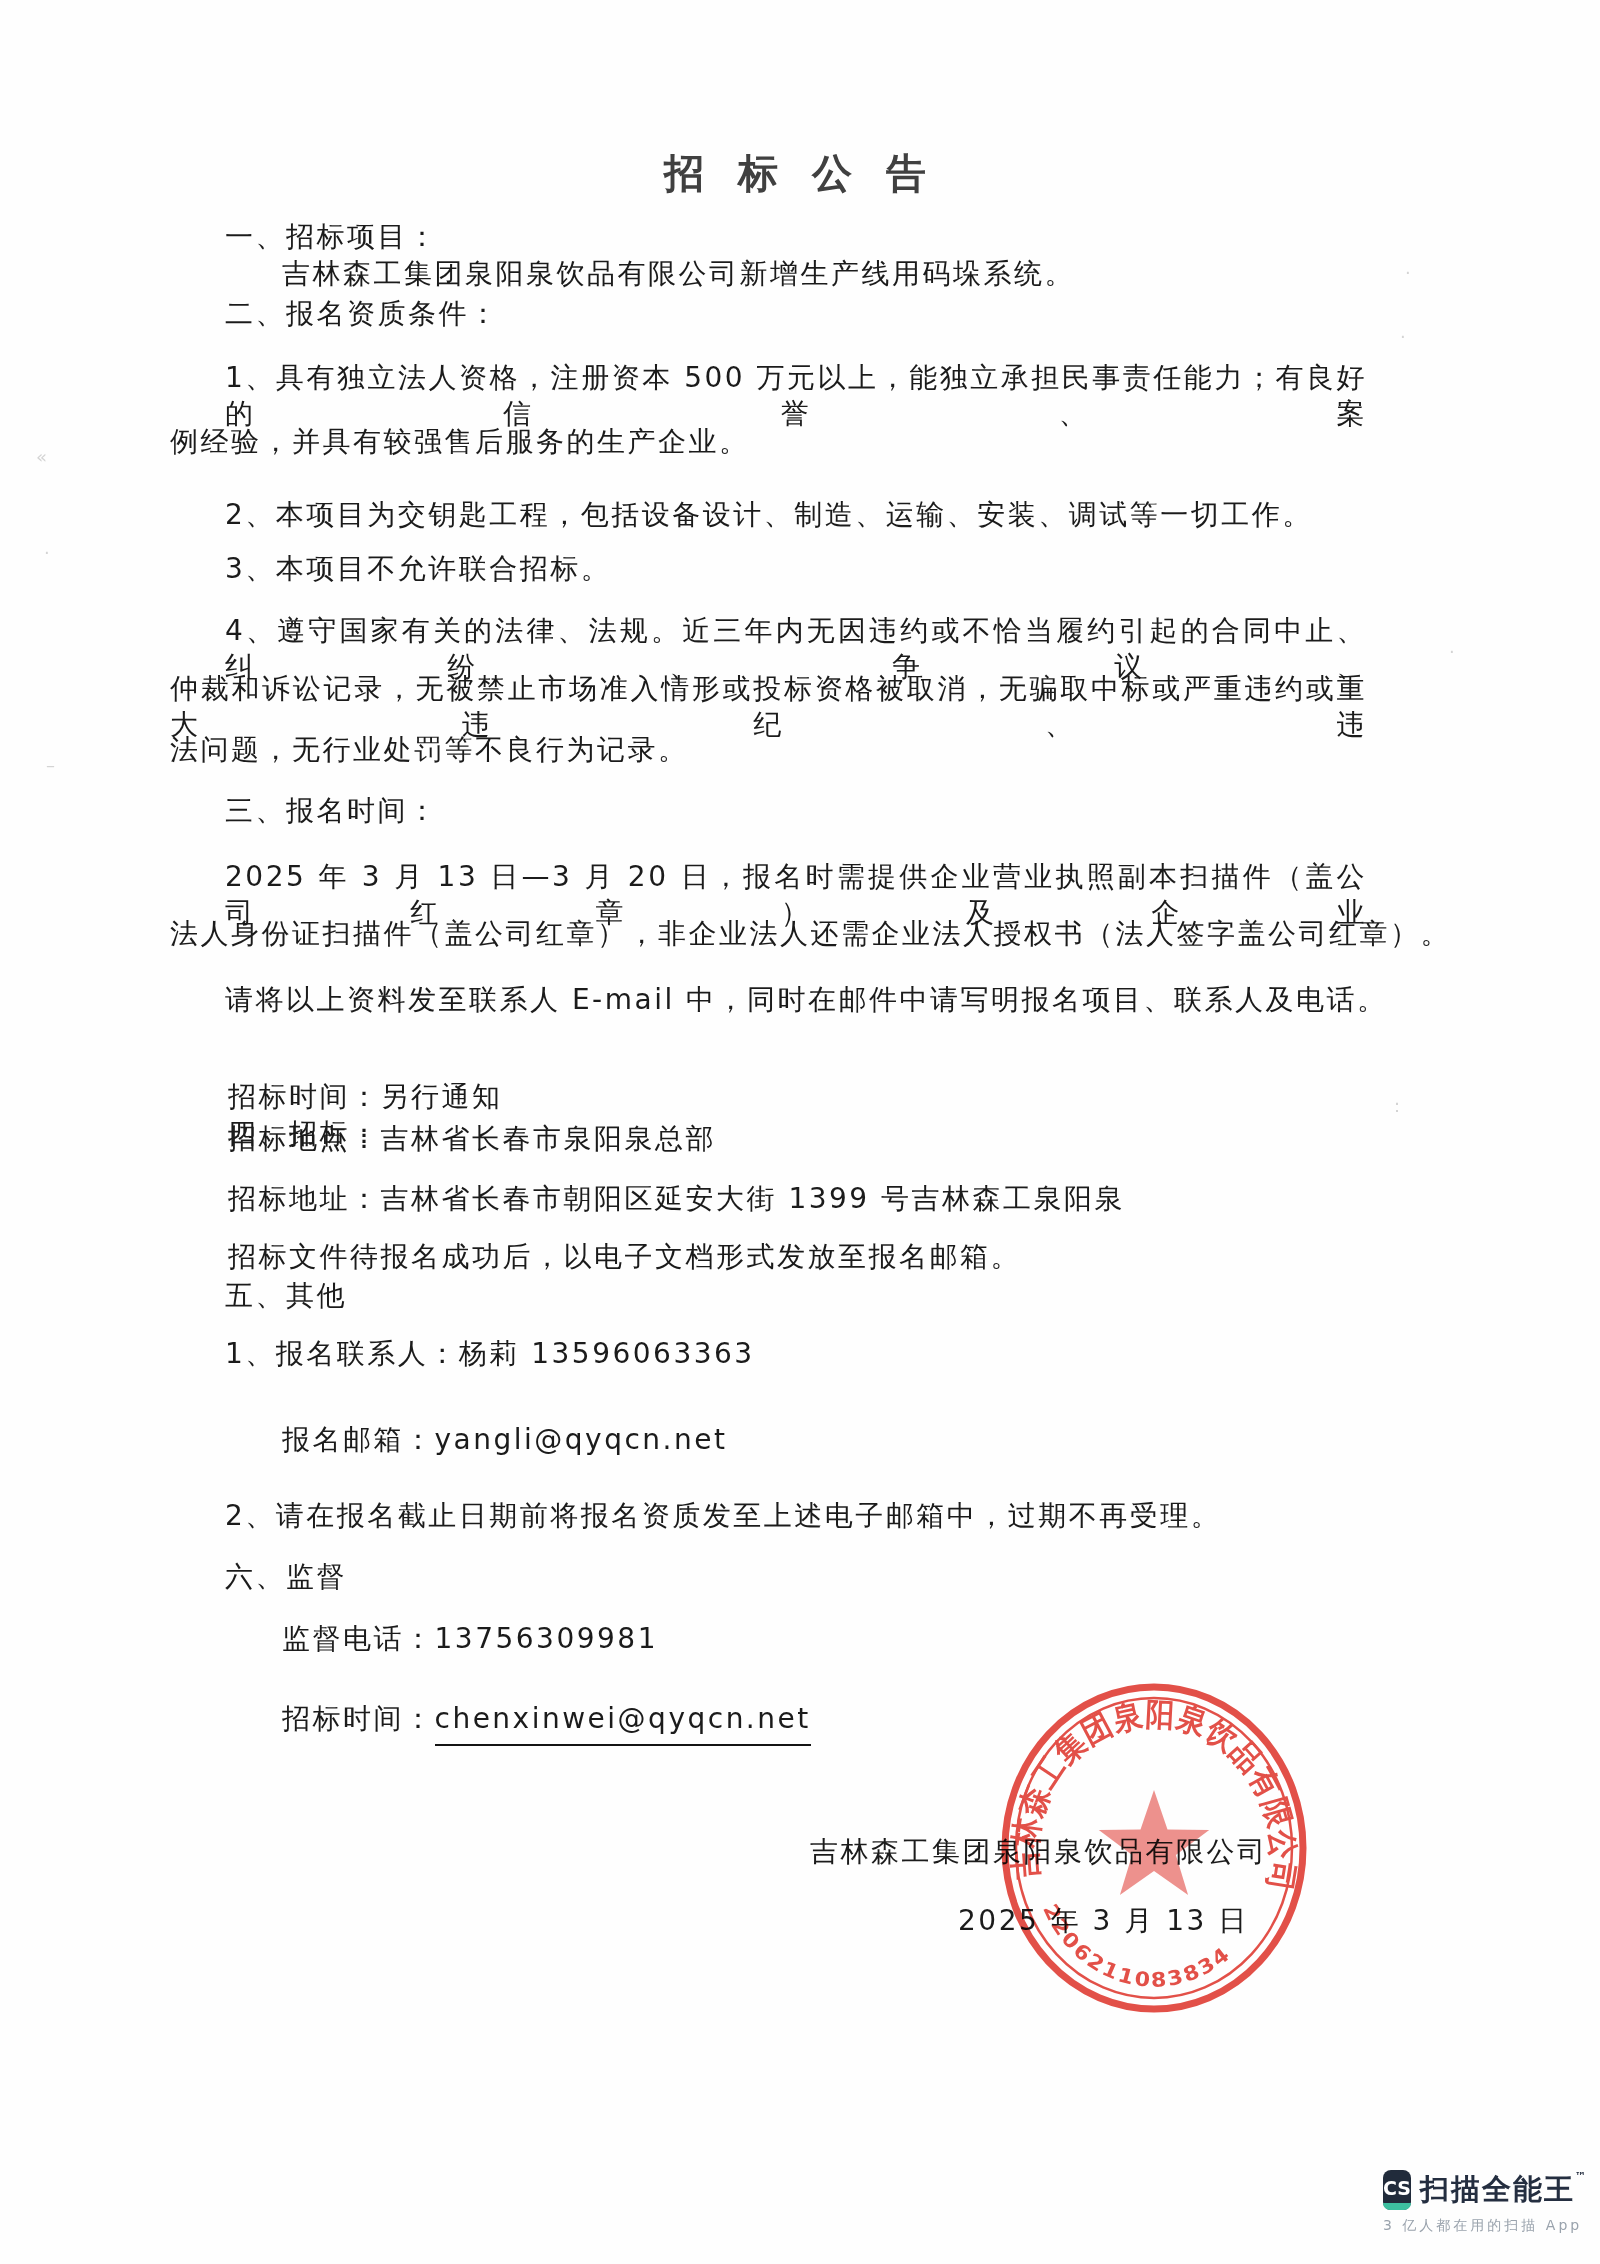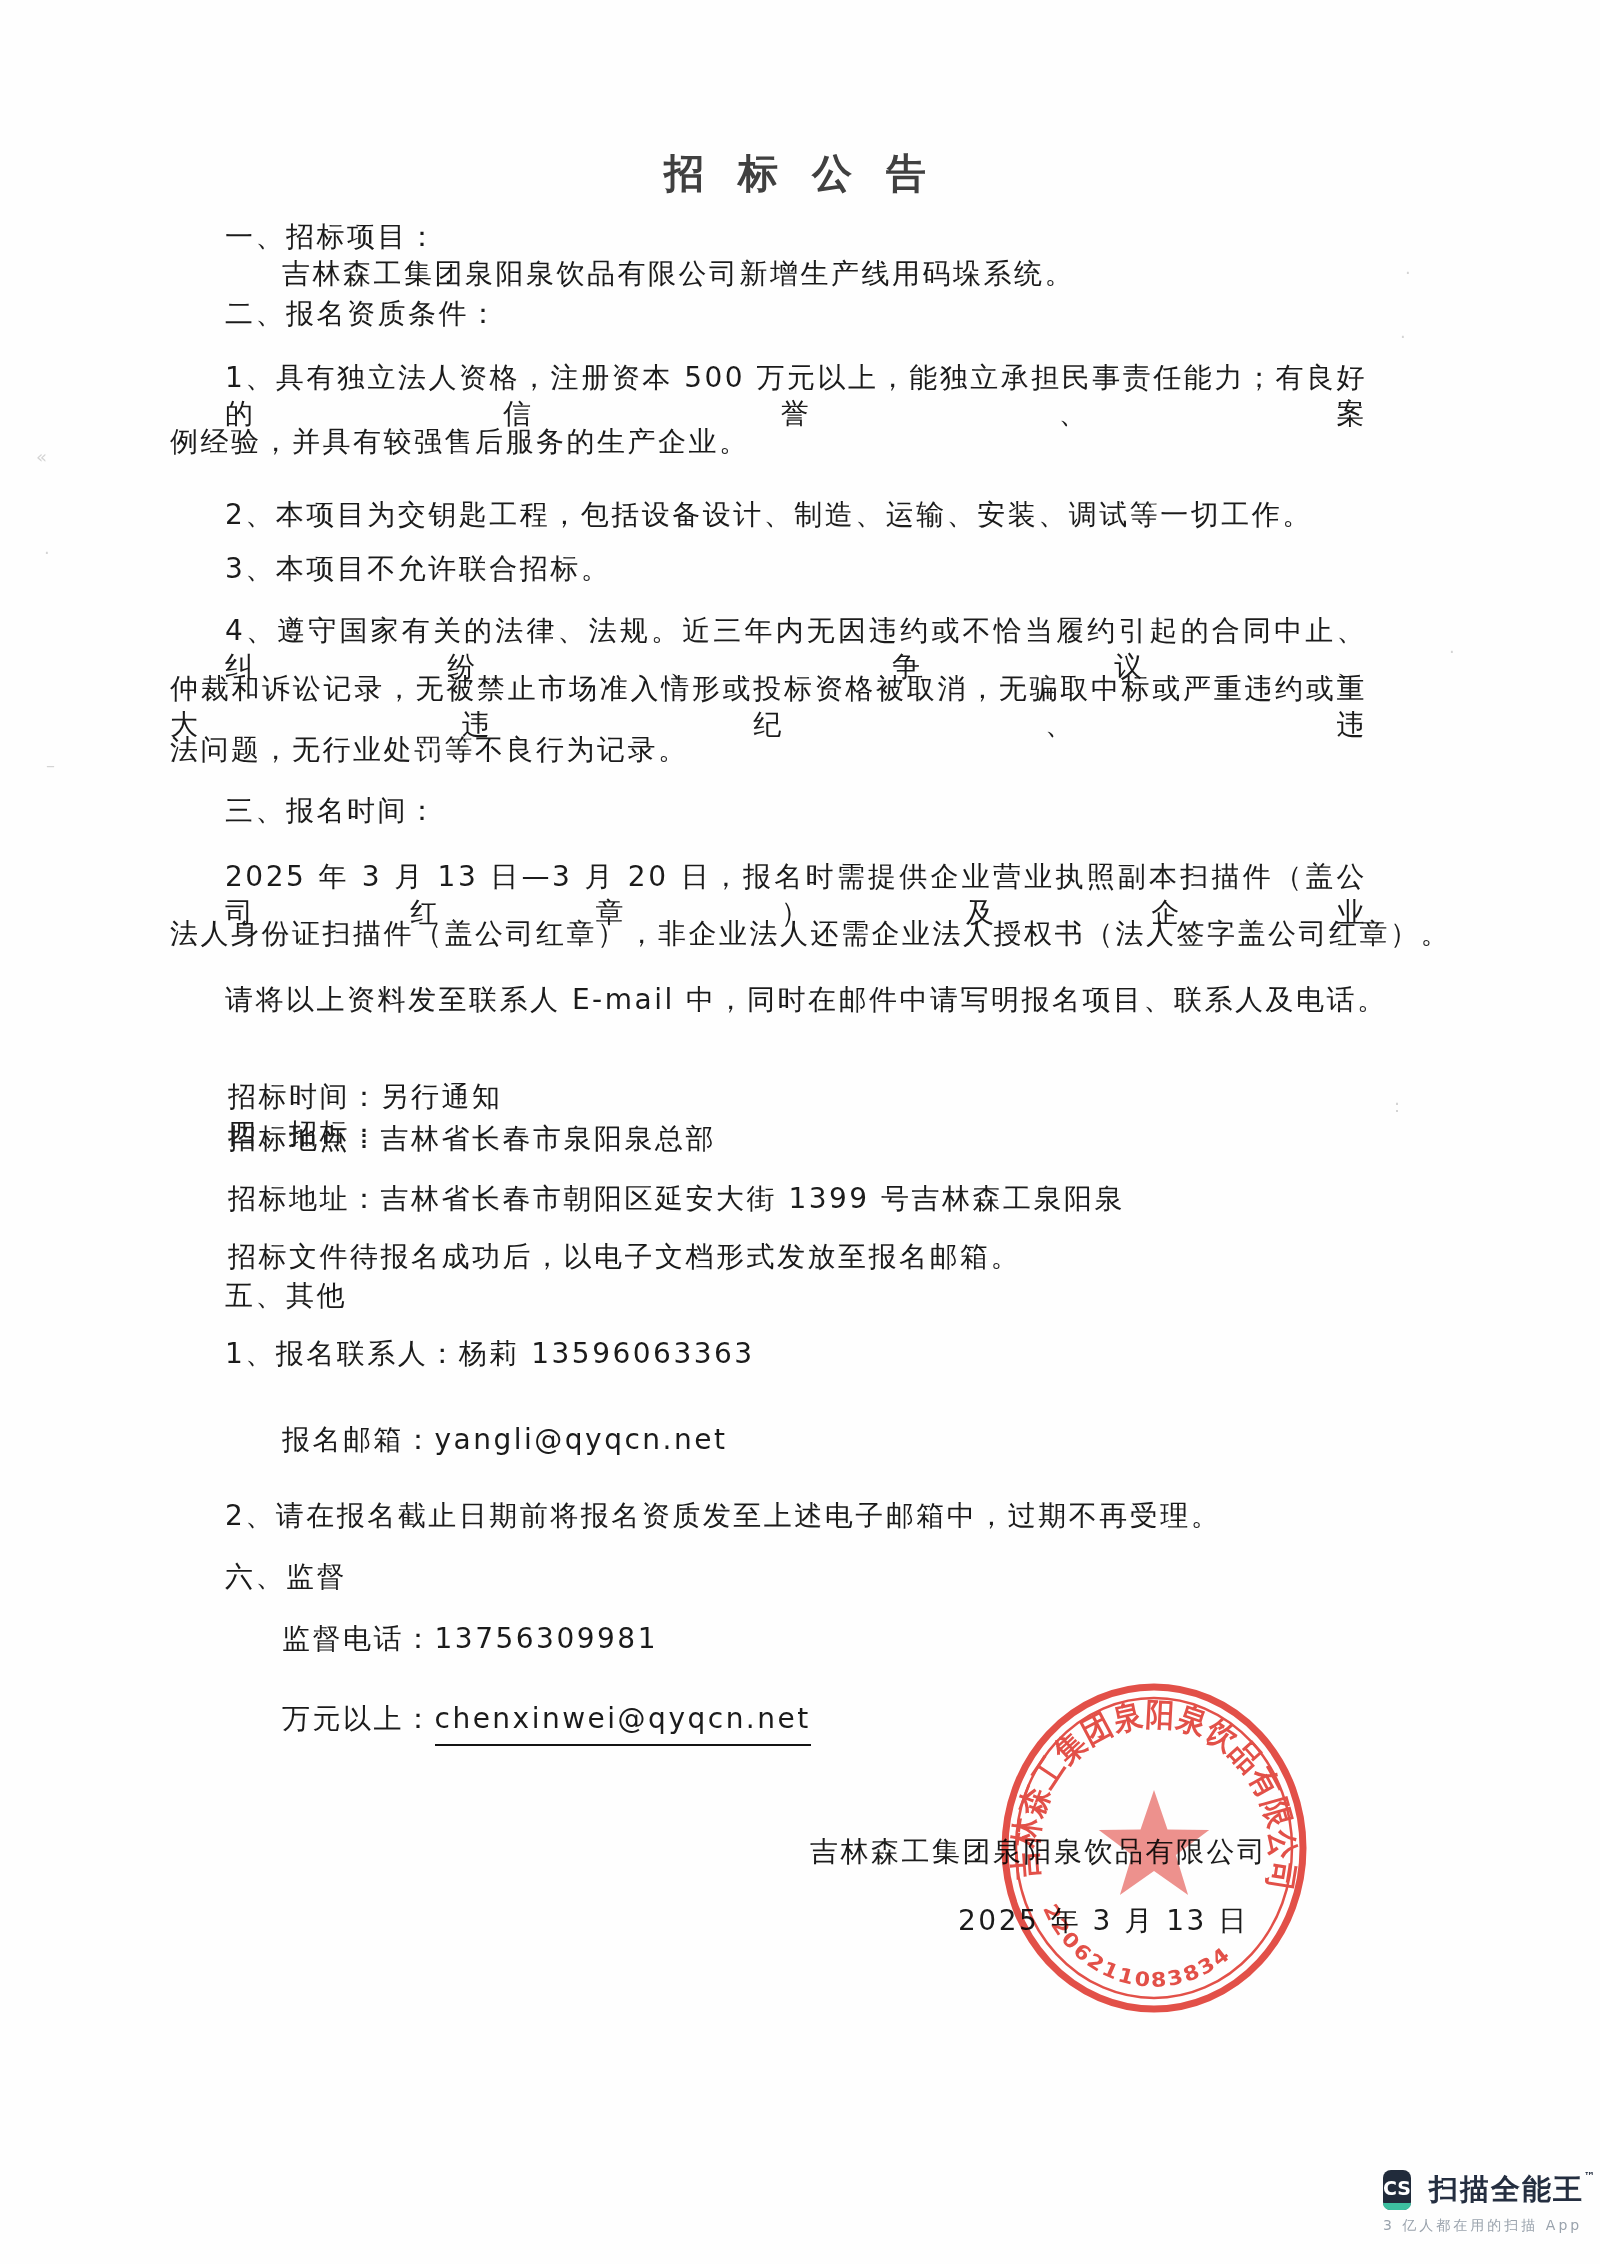--- a/index.html
+++ b/index.html
@@ -54,21 +54,21 @@
     width: 312px; height: 338px;
     mix-blend-mode: multiply;
     opacity: .88;
     --stamp-color: #e0372e;
   }
   .stamp .ring { fill: none; stroke: var(--stamp-color); }
   .stamp .star { fill: var(--stamp-color); opacity: .62; }
   .stamp text { fill: var(--stamp-color); font-family: "DejaVu Sans", sans-serif; }
   
   .wm { position: absolute; left: 1383px; top: 2170px; width: 200px; }
-  .wm-row { display: flex; align-items: center; gap: 18px; }
+  .wm-row { display: flex; align-items: center; gap: 9px; }
   .wm-icon {
     width: 38px; height: 40px;
     background: #212b3b;
     border-radius: 8px;
     position: relative;
     display: flex; align-items: center; justify-content: center;
   }
   .wm-icon .cs {
     color: #ffffff; font-weight: 700; font-size: 19px; letter-spacing: 0px;
     margin-top: -4px;
@@ -114,21 +114,21 @@
       <div class="line" style="left: 228px; top: 1079px;"><span>招标时间：另行通知</span></div>
       <div class="line" style="left: 228px; top: 1121px;"><span>招标地点：吉林省长春市泉阳泉总部</span></div>
       <div class="line" style="left: 228px; top: 1181px;"><span>招标地址：吉林省长春市朝阳区延安大街 1399 号吉林森工泉阳泉</span></div>
       <div class="line" style="left: 228px; top: 1239px;"><span>招标文件待报名成功后，以电子文档形式发放至报名邮箱。</span></div>
       <div class="line" style="left: 225px; top: 1278px;"><span>五、其他</span></div>
       <div class="line" style="left: 225px; top: 1336px;"><span>1、报名联系人：杨莉  13596063363</span></div>
       <div class="line" style="left: 282px; top: 1422px;"><span>报名邮箱：yangli@qyqcn.net</span></div>
       <div class="line" style="left: 225px; top: 1498px;"><span>2、请在报名截止日期前将报名资质发至上述电子邮箱中，过期不再受理。</span></div>
       <div class="line" style="left: 225px; top: 1559px;"><span>六、监督</span></div>
       <div class="line" style="left: 282px; top: 1621px;"><span>监督电话：13756309981</span></div>
-      <div class="line" style="left: 282px; top: 1701px;"><span>万元以上：</span><span class="u">chenxinwei@qyqcn.net</span></div>
+      <div class="line" style="left: 282px; top: 1701px;"><span>招标时间：</span><span class="u">chenxinwei@qyqcn.net</span></div>
       <div class="line" style="left: 810px; top: 1834px;"><span>吉林森工集团泉阳泉饮品有限公司</span></div>
       <div class="line" style="left: 938px; top: 1903px; margin-left: 20px;"><span>2025 年 3 月 13 日</span></div>
     </div>
 
   <div>
       <span class="artifact" style="left: 36px; top: 446px;">«</span>
       <span class="artifact" style="left: 44px; top: 542px;">·</span>
       <span class="artifact" style="left: 46px; top: 754px;">–</span>
       <span class="artifact" style="left: 1405px; top: 262px;">·</span>
       <span class="artifact" style="left: 1400px; top: 326px;">·</span>

